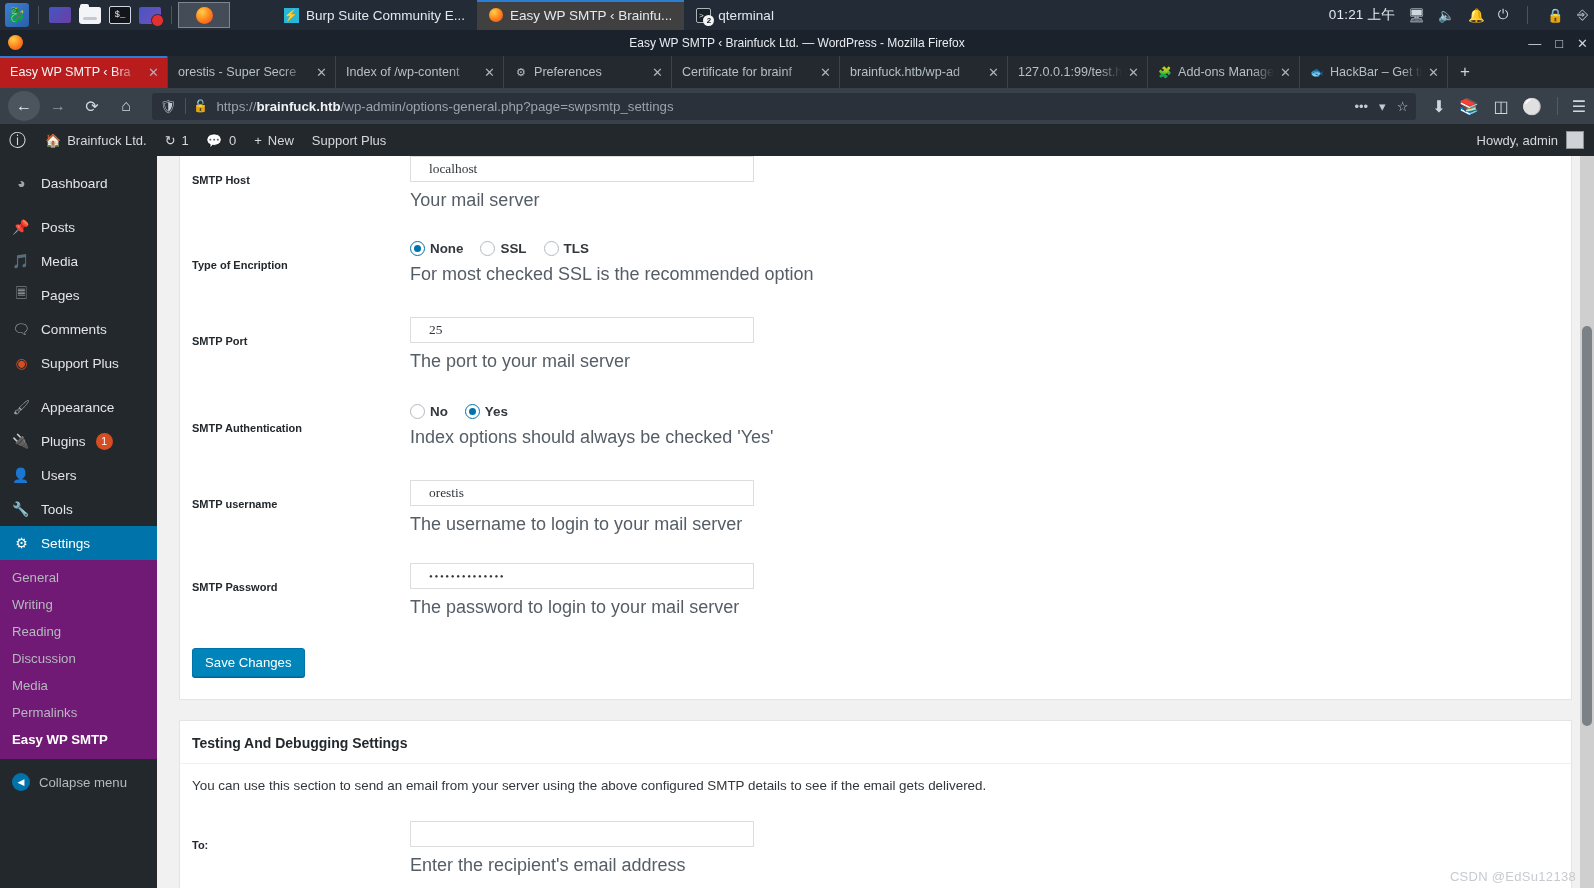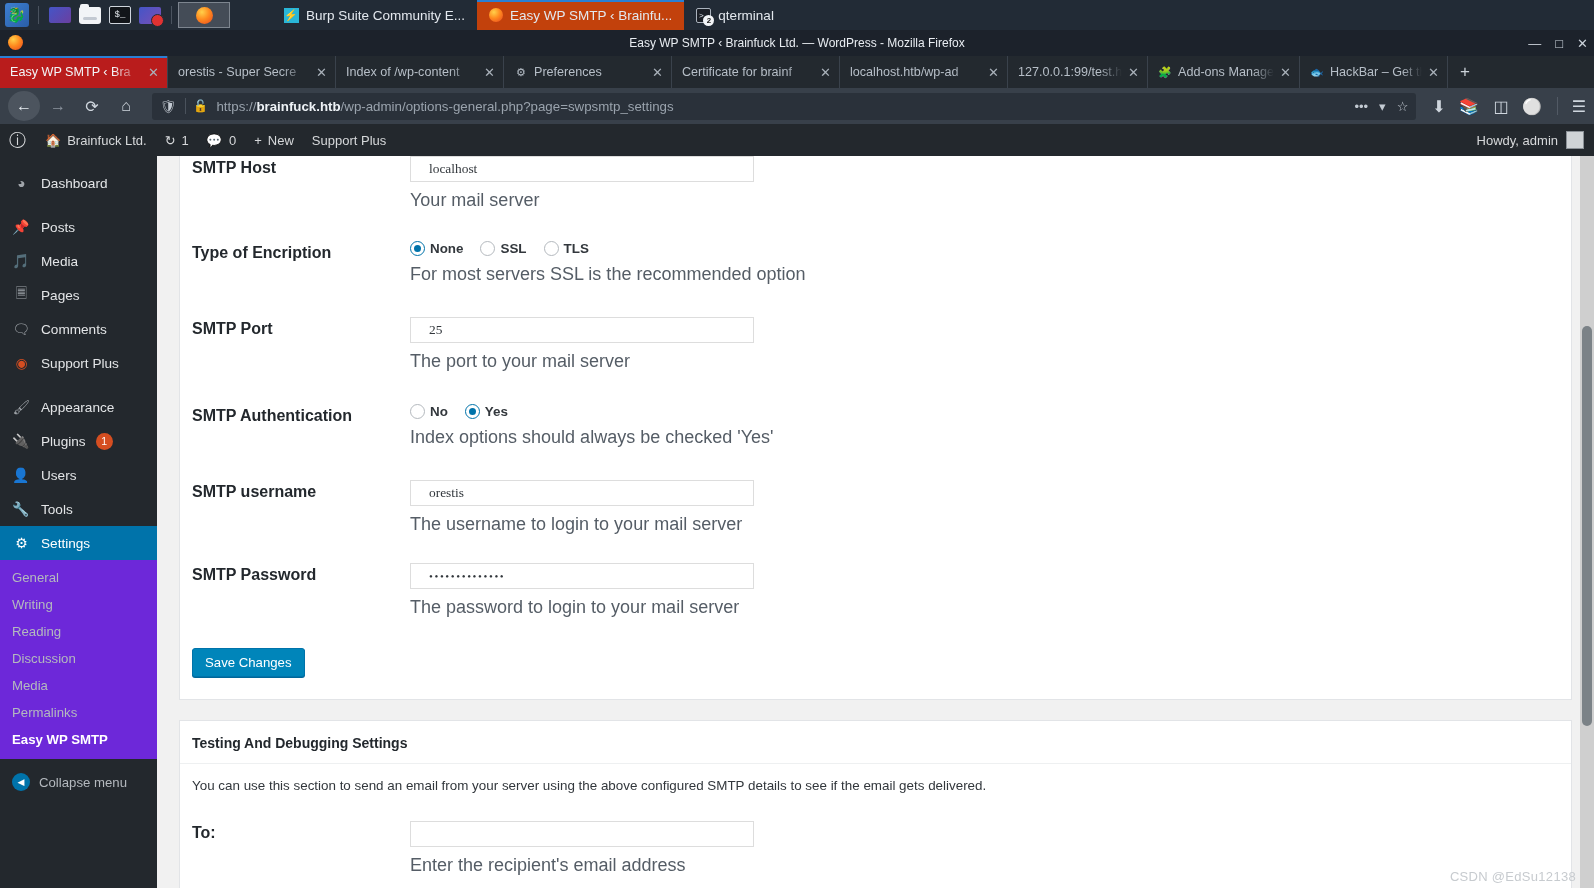--- a/index.html
+++ b/index.html
@@ -54,21 +54,21 @@
   .ff-dot {
     width: 17px; height: 17px; border-radius: 50%;
     background: radial-gradient(circle at 35% 30%, #ffd04a 0%, #ff8b1f 45%, #e8451f 100%);
   }
   .tb-windows { display: flex; align-items: center; margin-left: 42px; gap: 0; height: 30px;}
   .tb-win {
     display: flex; align-items: center; gap: 7px;
     padding: 0 12px; height: 30px; max-width: 250px;
     color: #e3e8ee; font-size: 13.5px; white-space: nowrap;
   }
-  .tb-win.active { background: #c2410c; box-shadow: inset 0 2px 0 #2a7fd4; }
+  .tb-win.active { background: #404040; box-shadow: inset 0 2px 0 #2a7fd4; }
   .tb-win-label { overflow: hidden; text-overflow: ellipsis; }
   .burp-ico { width: 15px; height: 15px; background: #29b6d8;
     display:flex; align-items:center; justify-content:center;
     color:#fff; font-size:11px; font-weight:bold; }
   .qterm-ico { width: 15px; height: 15px; background: #1b1f26;
     border: 1px solid #aab2bd; border-radius:2px; position: relative;
     display:flex;align-items:center;justify-content:center;
     color:#dfe4ea; font-size:8px; font-family:"Liberation Mono",monospace;}
   .qterm-ico:after { content:"2"; position:absolute; right:-4px; bottom:-4px;
     width:11px;height:11px;border-radius:50%;background:#f3f5f8;color:#222;
@@ -159,40 +159,40 @@
   .menu-item.current { background: #0073aa; color:#fff; }
   .menu-item.current .mi-ico { color:#fff; }
   .menu-item.current:after {
     content:""; position:absolute; right:-8px; top:50%; transform:translateY(-50%);
     border: 8px solid transparent; border-left-color: #0073aa;
   }
   .menu-gap { height: 10px; }
   .badge { background: #d54e21; color: #fff; border-radius: 10px;
     font-size: 10.5px; min-width: 17px; height: 17px; padding: 0 5px;
     display: inline-flex; align-items: center; justify-content: center; }
-  .submenu { background: #6d28d9; padding: 4px 0 6px; }
+  .submenu { background: #701a75; padding: 4px 0 6px; }
   .submenu a { display: block; padding: 6px 0 6px 12px; color: #b4b9be; font-size: 13.2px; }
   .submenu a.cur { color: #fff; font-weight: bold; }
   .collapse { display:flex; align-items:center; gap: 9px; padding: 14px 0 0 12px;
      color:#b4b9be; font-size: 13.2px; }
   .collapse .cico { width:18px;height:18px;border-radius:50%;background:#0073aa;color:#fff;
      display:flex;align-items:center;justify-content:center;font-size:9px;}
 
   
   #wp-main { flex: 1; background: #f1f1f1; overflow: hidden; position: relative;
     padding: 0 22px 0 22px; }
   .panel { background: #fff; border: 1px solid #e2e4e7; margin-bottom: 20px; }
   .panel-inner { padding: 10px 12px 22px; }
   .panel-title { font-size: 14px; font-weight: bold; color: #23282d;
      padding: 14px 12px 12px; border-bottom: 1px solid #eef0f1; }
   .panel-desc { padding: 14px 12px; font-size: 13.4px; color: #32373c; }
 
   .form-row { display: flex; align-items: flex-start; padding: 0 0 0 0; }
-  .form-label { width: 218px; flex: 0 0 218px; font-size: 16px; font-weight: bold;
-      color: #23282d; padding-top: 3px; }
+  .form-label { width: 218px; flex: 0 0 218px; font-size: 11px; font-weight: bold;
+      color: #23282d; padding-top: 18px; }
   .form-field { flex: 1; }
   .txt-input {
     width: 344px; height: 26px; border: 1px solid #ddd; background: #fff;
     font-size: 13.4px; color: #32373c; padding: 0 18px; display: flex; align-items: center;
     font-family: Liberation Serif, serif; border-radius: 0;
   }
   .hint { color: #555d66; font-size: 18px; margin-top: 8px; }
   .radio-set { display: flex; align-items: center; gap: 5px; font-size: 13.4px; color:#32373c;}
   .radio { width: 15px; height: 15px; border-radius: 50%; border: 1px solid #b4b9be;
     background: #fff; display: inline-flex; align-items:center; justify-content:center; flex:0 0 auto;}
@@ -250,20 +250,30 @@
     <div class="tb-win active">
       <span class="tab-fav fav-ff"></span>
       <span class="tb-win-label">Easy WP SMTP ‹ Brainfu...</span>
     </div>
     <div class="tb-win">
       <span class="qterm-ico">&gt;_</span>
       <span class="tb-win-label">qterminal</span>
     </div>
   </div>
 
+  <div class="tb-right">
+    <span class="tb-clock">01:21 上午</span>
+    <span class="tray-ico">🖥</span>
+    <span class="tray-ico">🔈</span>
+    <span class="tray-ico">🔔</span>
+    <span class="tray-ico">⏻</span>
+    <span class="tb-sep"></span>
+    <span class="tray-ico">🔒</span>
+    <span class="tray-ico">⎆</span>
+  </div>
 </div>
 
 <div id="ff-window">
 
   <div id="ff-titlebar">
     <span class="tt-ff"></span>
     <span id="ff-title">Easy WP SMTP ‹ Brainfuck Ltd. — WordPress - Mozilla Firefox</span>
     <span class="win-btns">
       <span>—</span>
       <span>□</span>
@@ -287,21 +297,21 @@
     <div class="tab" style="width:172px">
       <span class="tab-fav">⚙</span>
       <span class="tab-title">Preferences</span>
       <span class="tab-close">✕</span>
     </div>
     <div class="tab" style="width:172px">
       <span class="tab-title">Certificate for brainf</span>
       <span class="tab-close">✕</span>
     </div>
     <div class="tab" style="width:172px">
-      <span class="tab-title">localhost.htb/wp-ad</span>
+      <span class="tab-title">brainfuck.htb/wp-ad</span>
       <span class="tab-close">✕</span>
     </div>
     <div class="tab" style="width:140px">
       <span class="tab-title">127.0.0.1:99/test.htm</span>
       <span class="tab-close">✕</span>
     </div>
     <div class="tab" style="width:152px">
       <span class="tab-fav">🧩</span>
       <span class="tab-title">Add-ons Manage</span>
       <span class="tab-close">✕</span>
@@ -454,21 +464,21 @@
               <div class="form-label">Type of Encription</div>
               <div class="form-field">
                 <div class="radio-set">
                   <span class="radio on"></span>
                   <span class="radio-lbl">None</span>
                   <span class="radio"></span>
                   <span class="radio-lbl">SSL</span>
                   <span class="radio"></span>
                   <span class="radio-lbl">TLS</span>
                 </div>
-                <div class="hint">For most servers SSL is the recommended option</div>
+                <div class="hint">For most checked SSL is the recommended option</div>
               </div>
             </div>
 
             <div class="form-row" style="margin-top:32px">
               <div class="form-label">SMTP Port</div>
               <div class="form-field">
                 <div class="txt-input">25</div>
                 <div class="hint">The port to your mail server</div>
               </div>
             </div>

